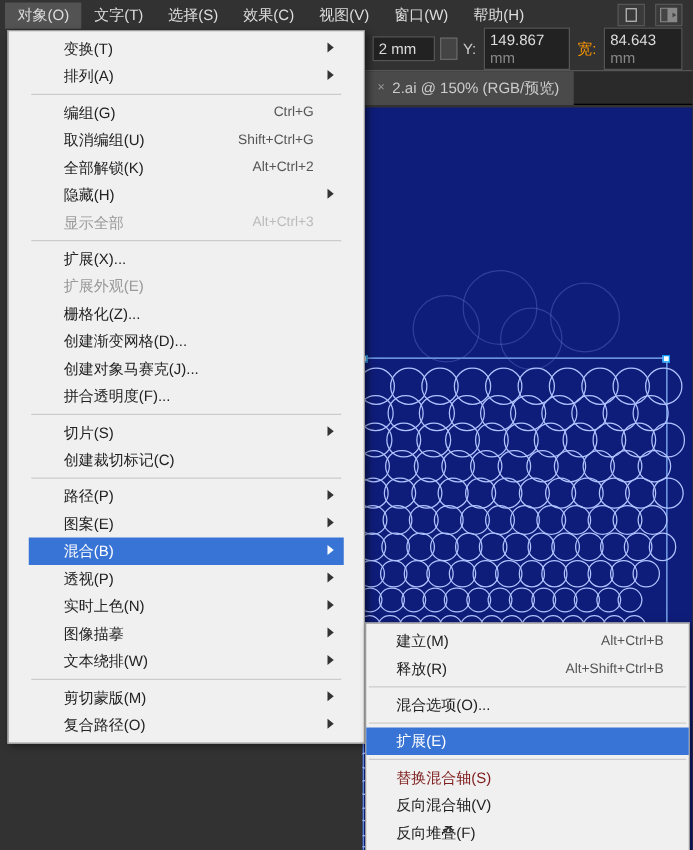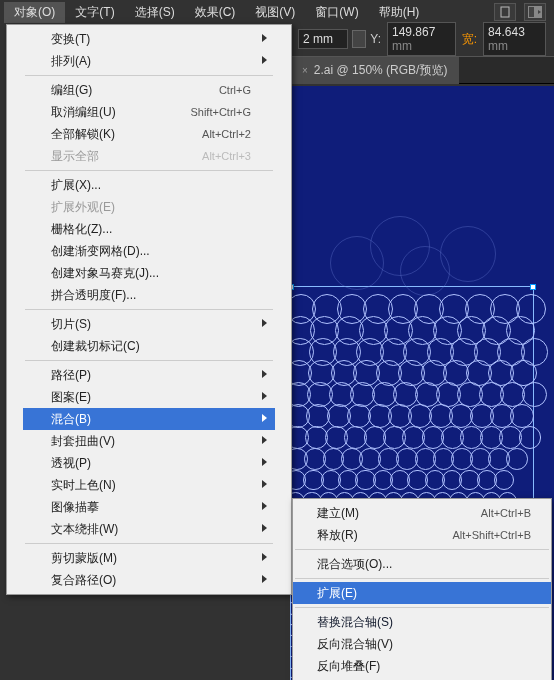--- a/index.html
+++ b/index.html
@@ -29,21 +29,21 @@
 .dropdown .mi{display:flex;align-items:center;height:22px;padding:0 24px 0 28px;position:relative}
 .dropdown .mi.disabled{color:#999}
 .dropdown .mi.hover{background:#3874d6;color:#fff}
 .mi .sc{margin-left:auto;color:#555;font-size:11px}
 .mi.disabled .sc{color:#bbb}
 .mi .arrow{position:absolute;right:8px;top:6px;border-left:5px solid #333;border-top:4px solid transparent;border-bottom:4px solid transparent}
 .mi.hover .arrow{border-left-color:#fff}
 .sep{height:1px;background:#ccc;margin:3px 2px}
 .submenu{position:absolute;top:498px;left:292px;width:260px;background:#f0f0f0;border:1px solid #999;box-shadow:2px 2px 6px rgba(0,0,0,.5);color:#222;padding:3px 0}
 .submenu .mi{display:flex;align-items:center;height:22px;padding:0 20px 0 24px}
-.submenu .mi.disabled{color:#0f172a}
+.submenu .mi.disabled{color:#7f1d1d}
 .submenu .mi.hover{background:#3874d6;color:#fff}
 </style>
 </head>
 <body>
 
 <div class="menubar">
   <div class="menubar-item active">对象(O)</div>
   <div class="menubar-item">文字(T)</div>
   <div class="menubar-item">选择(S)</div>
   <div class="menubar-item">效果(C)</div>
@@ -352,20 +352,24 @@
       <span class="sc">Ctrl+G</span>
     </div>
     <div class="mi">
       <span>取消编组(U)</span>
       <span class="sc">Shift+Ctrl+G</span>
     </div>
     <div class="mi">
       <span>全部解锁(K)</span>
       <span class="sc">Alt+Ctrl+2</span>
     </div>
+    <div class="mi">
+      <span>隐藏(H)</span>
+      <span class="arrow"></span>
+    </div>
     <div class="mi disabled">
       <span>显示全部</span>
       <span class="sc">Alt+Ctrl+3</span>
     </div>
     <div class="sep"></div>
     <div class="mi">
       <span>扩展(X)...</span>
     </div>
     <div class="mi disabled">
       <span>扩展外观(E)</span>
@@ -397,24 +401,20 @@
     </div>
     <div class="mi">
       <span>图案(E)</span>
       <span class="arrow"></span>
     </div>
     <div class="mi hover">
       <span>混合(B)</span>
       <span class="arrow"></span>
     </div>
     <div class="mi">
-      <span>封套扭曲(V)</span>
-      <span class="arrow"></span>
-    </div>
-    <div class="mi">
       <span>透视(P)</span>
       <span class="arrow"></span>
     </div>
     <div class="mi">
       <span>实时上色(N)</span>
       <span class="arrow"></span>
     </div>
     <div class="mi">
       <span>图像描摹</span>
       <span class="arrow"></span>

